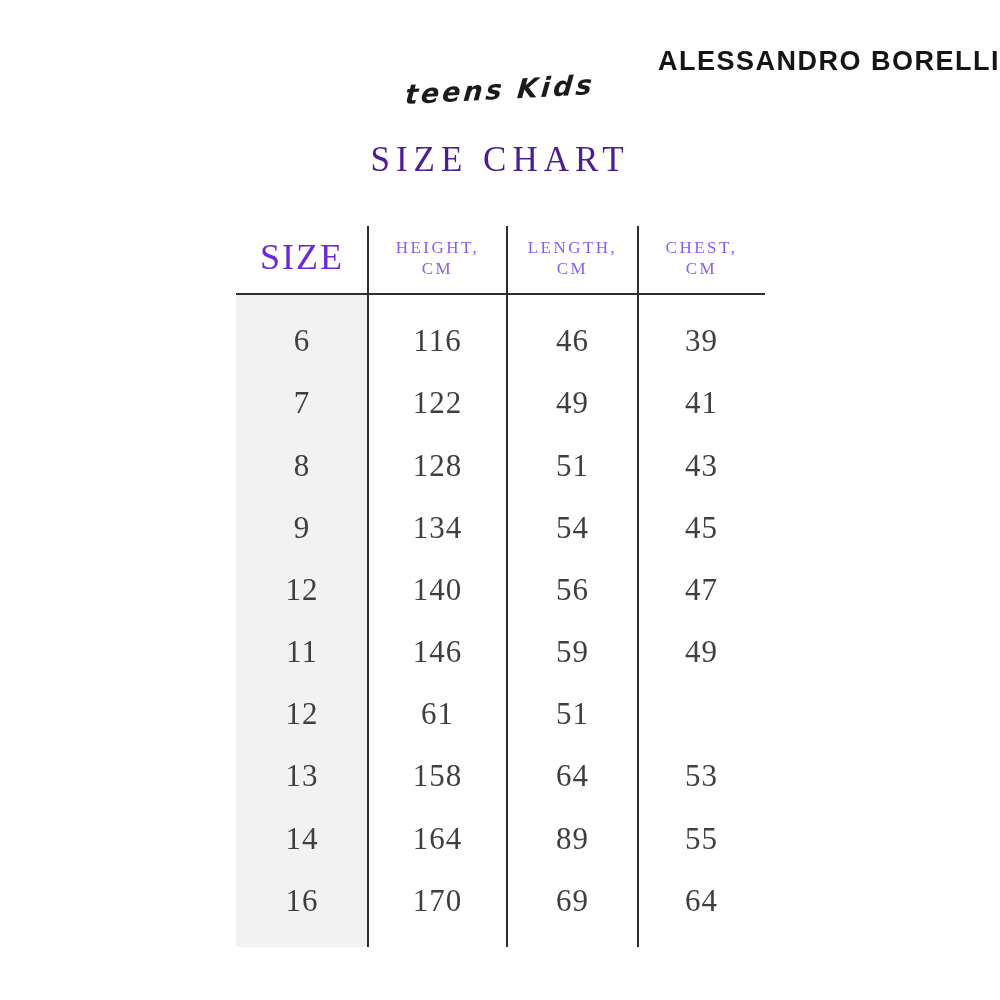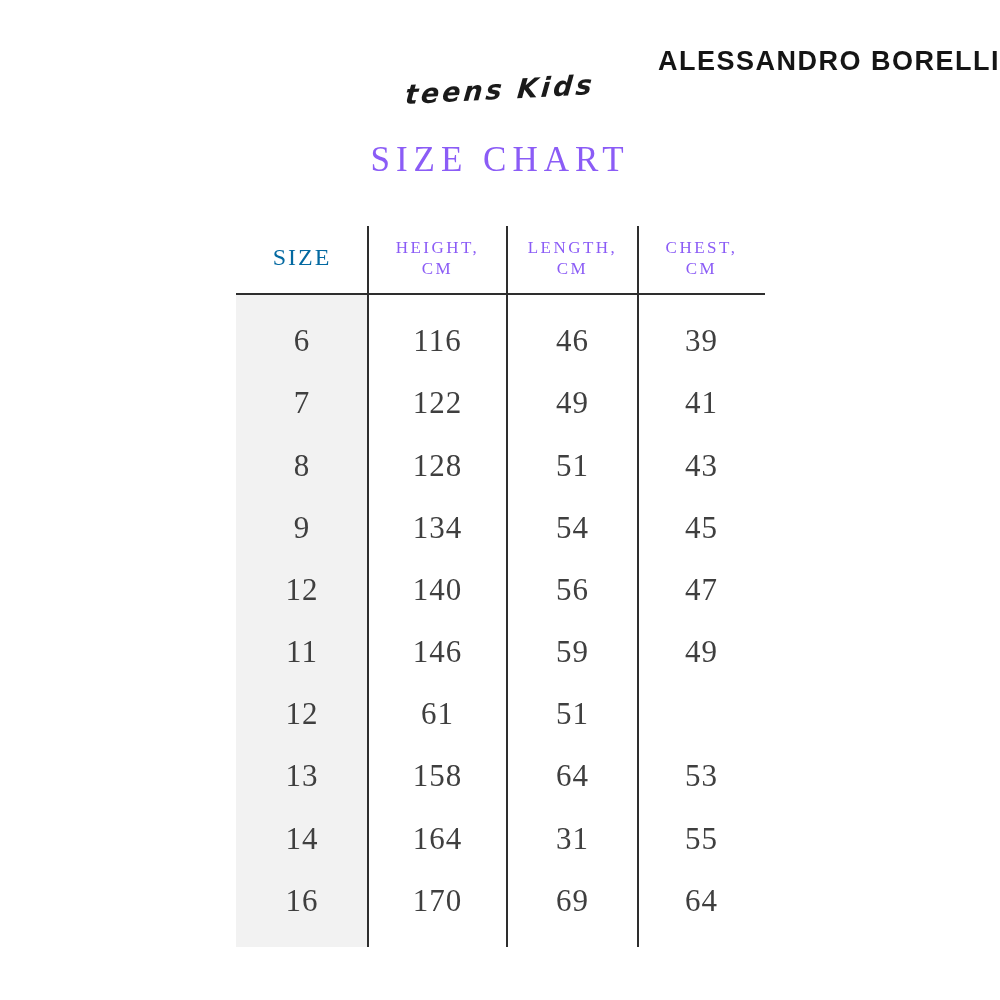--- a/index.html
+++ b/index.html
@@ -34,21 +34,21 @@
     transform:rotate(-3deg) skewX(-8deg);
   }
 
   
   .page-title{
     position:absolute; top:140px; left:0; width:1000px;
     text-align:center;
     font-size:35px;
     font-weight:400;
     letter-spacing:6px;
-    color:#8b5cf6;
+    color:#4c1d95;
   }
 
   
   .size-table{
     position:absolute;
     left:236px; top:222px;
     width:529px; height:725px;
   }
   
   .size-col-bg{
@@ -83,23 +83,23 @@
     align-items:center;
   }
   .th{
     text-align:center;
     font-size:17px;
     letter-spacing:2.5px;
     line-height:21px;
     color:#8b5cf6;
   }
   .th.size-th{
-    font-size:24px;
+    font-size:36px;
     letter-spacing:2px;
-    color:#0369a1;
+    color:#6d28d9;
   }
 
   .tbody{
     position:absolute; left:0; top:72px;
     width:529px; height:653px;
     display:flex;
     flex-direction:column;
     justify-content:space-evenly;
   }
   .trow{
@@ -190,21 +190,21 @@
     </div>
     <div class="trow">
       <div class="td">13</div>
       <div class="td">158</div>
       <div class="td">64</div>
       <div class="td">53</div>
     </div>
     <div class="trow">
       <div class="td">14</div>
       <div class="td">164</div>
-      <div class="td">31</div>
+      <div class="td">89</div>
       <div class="td">55</div>
     </div>
     <div class="trow">
       <div class="td">16</div>
       <div class="td">170</div>
       <div class="td">69</div>
       <div class="td">64</div>
     </div>
   </div>
 </div>

